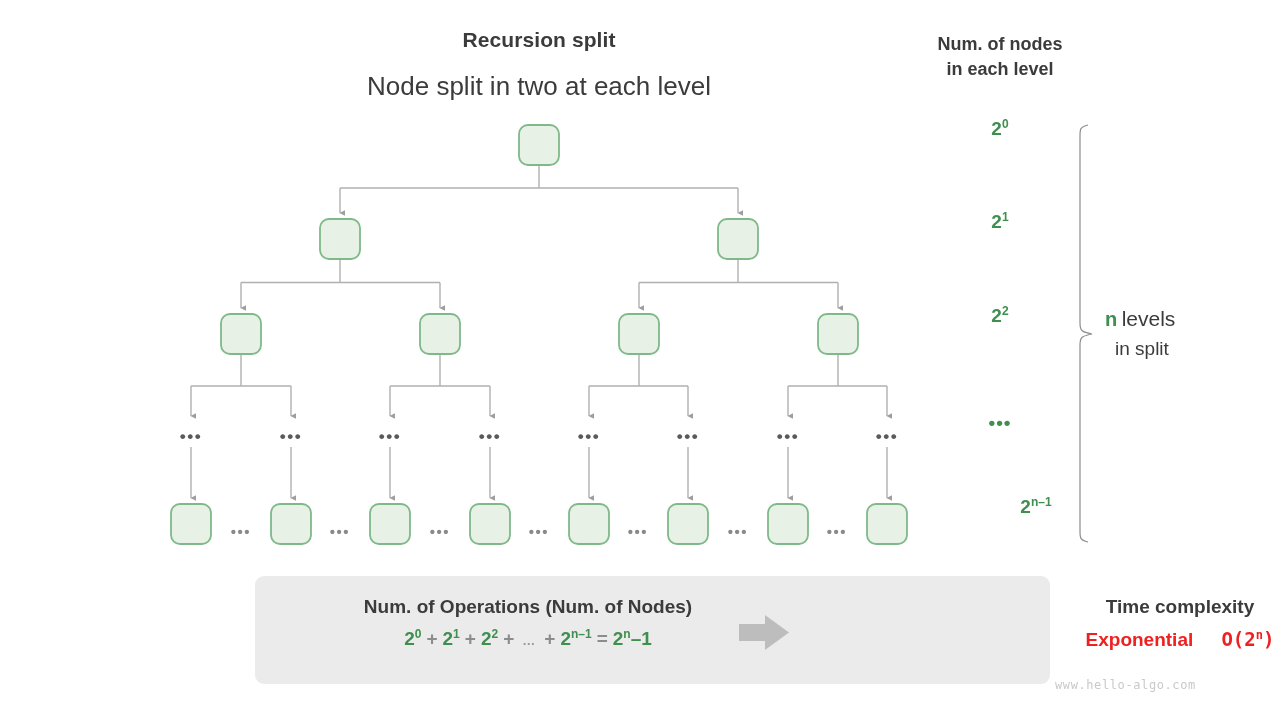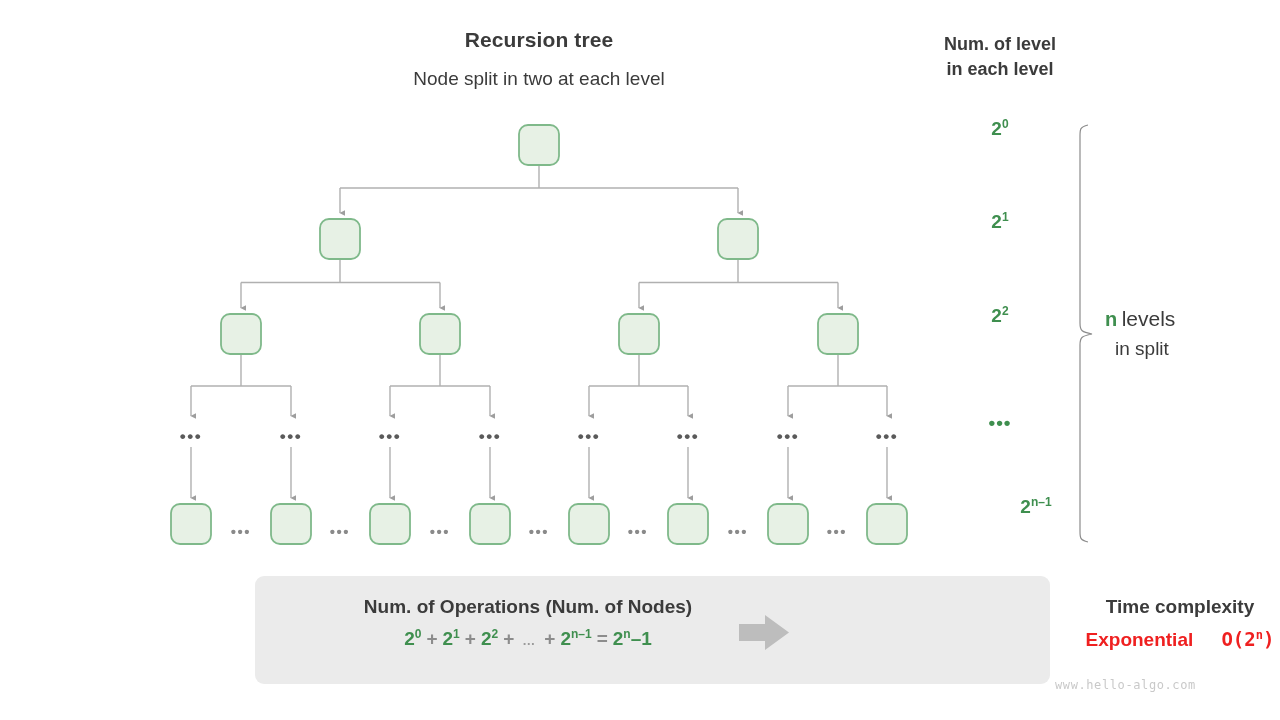--- a/index.html
+++ b/index.html
@@ -29,25 +29,25 @@
   }
   #tree-title-block { left: 339px; top: 26px; width: 400px; }
   #tree-title {
     font-size: 21px;
     font-weight: bold;
     color: #3b3b3b;
     letter-spacing: .1px;
     line-height: 28px;
   }
   #tree-subtitle {
-    font-size: 19px;
+    font-size: 26px;
     font-weight: normal;
     color: #3b3b3b;
     line-height: 29px;
-    margin-top: 10px;
+    margin-top: 18px;
   }
   #counts-title-block { left: 880px; top: 32px; width: 240px; }
   #counts-title-l1, #counts-title-l2 {
     font-size: 18px;
     font-weight: bold;
     color: #3b3b3b;
     line-height: 25px;
   }
 
   
@@ -198,26 +198,26 @@
     color: #c9c9c9;
     letter-spacing: .6px;
   }
 </style>
 </head>
 <body>
 
 <div id="stage">
 
   <div class="title-block" id="tree-title-block">
-    <div id="tree-title">Recursion tree</div>
+    <div id="tree-title">Recursion split</div>
     <div id="tree-subtitle">Node split in two at each level</div>
   </div>
 
   <div class="title-block" id="counts-title-block">
-    <div id="counts-title-l1">Num. of level</div>
+    <div id="counts-title-l1">Num. of nodes</div>
     <div id="counts-title-l2">in each level</div>
   </div>
 
   <svg id="tree-svg" width="1280" height="720" style="position:absolute;left:0;top:0;">
     <defs>
       <marker id="arrowhead" markerWidth="7" markerHeight="7" refX="3" refY="5.4" orient="auto" markerUnits="userSpaceOnUse">
         <path d="M0,0 L6,0 L3,6 z" fill="#9e9e9e"></path>
       </marker>
     </defs>
     <g id="connectors" stroke="#b0b0b0" stroke-width="1.4" fill="none">

